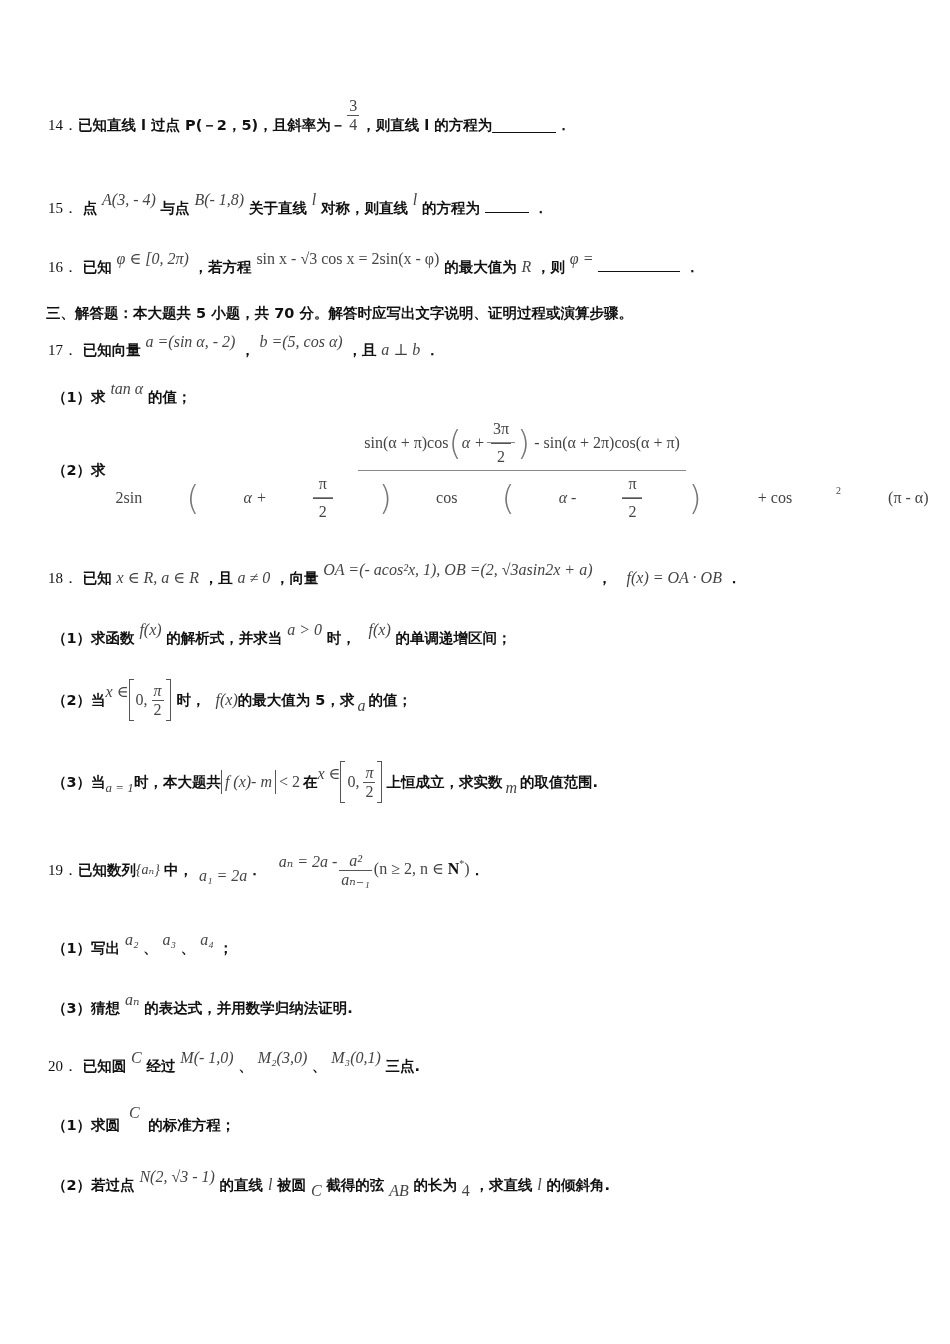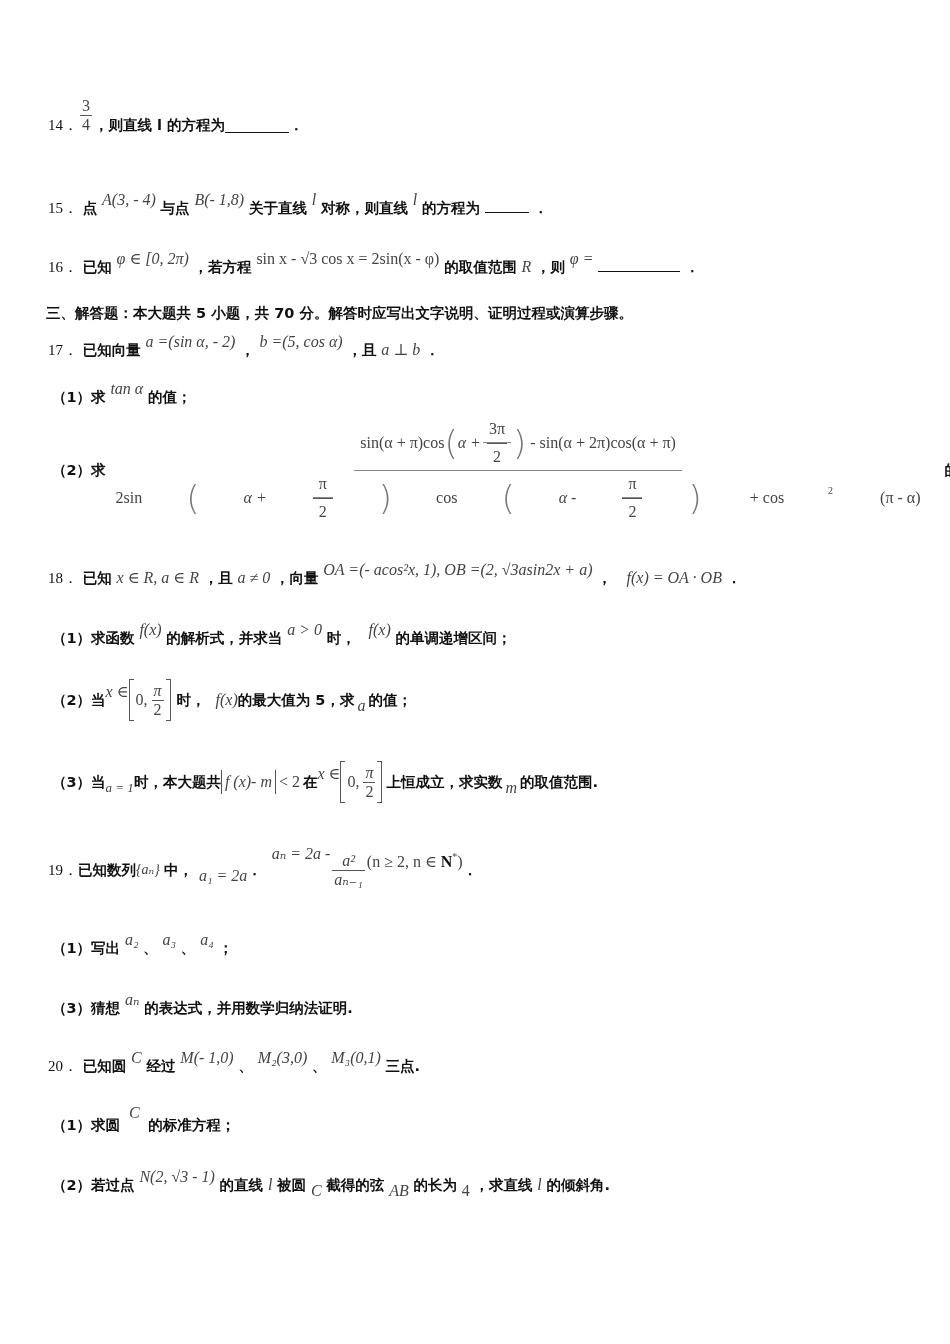--- a/index.html
+++ b/index.html
@@ -24,20 +24,21 @@
   .bracket.l { border-right: none; } .bracket.r { border-left: none; }
   .abs { display: inline-block; border-left: 1px solid #555; height: 24px; vertical-align: middle; }
   .supx { font-size: 10px; position: relative; top: -7px; }
   .bold { font-weight: bold; font-style: normal; color: #111; }
 </style>
 </head>
 <body>
 
 <div class="line" style="top:101px; height:48px; display:flex; align-items:center;">
   <span class="num">14．</span>
+  <span class="cn">已知直线 l 过点 P(－2，5)，且斜率为－</span>
   <span class="frac mu" style="position:relative; top:-10px;">
     <span class="n">3</span>
     <span class="d">4</span>
   </span>
   <span class="cn">，则直线 l 的方程为</span>
   <span class="blank" style="width:64px;"></span>
   <span class="cn">．</span>
 </div>
 
 <div class="line" style="top:198px;">
@@ -54,21 +55,21 @@
   <span class="blank" style="width:44px;"></span>
   <span class="cn">．</span>
 </div>
 
 <div class="line" style="top:257px;">
   <span class="num">16．</span>
   <span class="cn">已知</span>
   <span class="m sup">φ ∈ [0, 2π)</span>
   <span class="cn">，若方程</span>
   <span class="mu sup">sin x - √3 cos x = 2sin(x - φ)</span>
-  <span class="cn">的取值范围</span>
+  <span class="cn">的最大值为</span>
   <span class="m">R</span>
   <span class="cn">，则</span>
   <span class="m sup">φ =</span>
   <span class="blank" style="width:82px;"></span>
   <span class="cn">．</span>
 </div>
 
 <div class="line cn" style="top:303px; left:46px;">三、解答题：本大题共 5 小题，共 70 分。解答时应写出文字说明、证明过程或演算步骤。</div>
 
 <div class="line" style="top:340px;">
@@ -112,21 +113,21 @@
         </span>
       <span class="paren">)</span>
       <span>cos</span>
       <span class="paren">(</span>
         <span class="m">α -</span>
       <span class="frac">
           <span class="n">π</span>
           <span class="d">2</span>
         </span>
       <span class="paren">)</span>
-      <span style="margin-left:4px;">+ cos</span>
+      <span style="margin-left:12px;">+ cos</span>
         <span class="supx">2</span>
       <span style="margin-left:3px;">(π - α)</span>
     </span>
   </span>
   <span class="cn" style="margin-left:18px;">的值.</span>
 </div>
 
 <div class="line" style="top:568px;">
   <span class="num">18．</span>
   <span class="cn">已知</span>
@@ -189,21 +190,21 @@
   <span class="cn">的取值范围.</span>
 </div>
 
 <div class="line" style="top:845px; height:50px; display:flex; align-items:center;">
   <span class="num">19．</span>
   <span class="cn">已知数列</span>
   <span class="m" style="font-size:14px;">{aₙ}</span>
   <span class="cn" style="margin-left:4px;">中，</span>
   <span class="m low" style="margin-left:6px;font-style:italic;">a₁ = 2a</span>
   <span class="cn">．</span>
-  <span class="m" style="display:inline-flex; align-items:flex-start; margin-left:10px;">
+  <span class="m" style="display:inline-flex; align-items:center; margin-left:17px;">
     <span style="position:relative; top:-8px;">aₙ = 2a -</span>
     <span class="frac">
         <span class="n">a²</span>
         <span class="d">aₙ₋₁</span>
       </span>
     <span class="mu">(n ≥ 2, n ∈ <b class="bold">N</b><span class="supx">*</span>)</span>
   </span>
   <span class="cn">．</span>
 </div>
 

